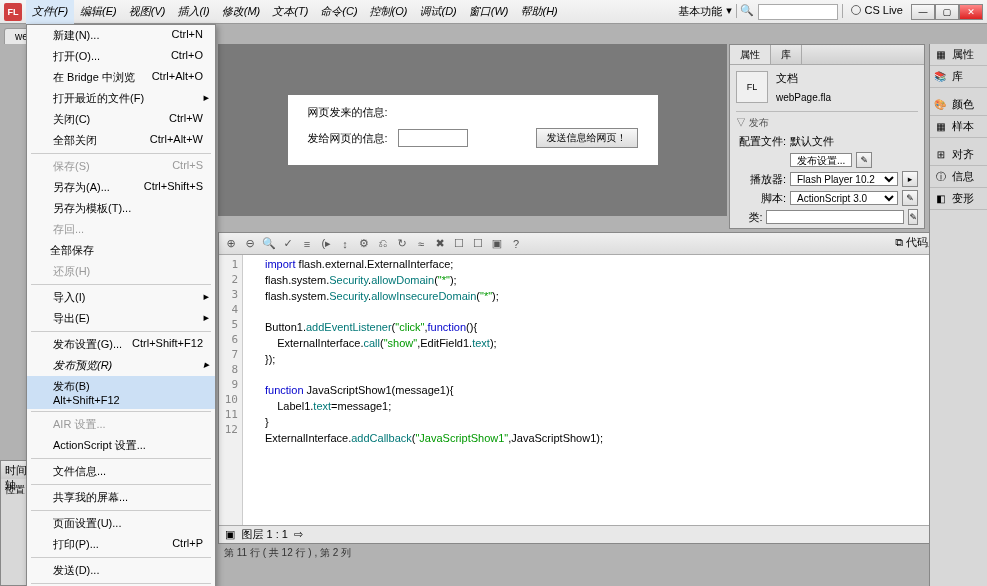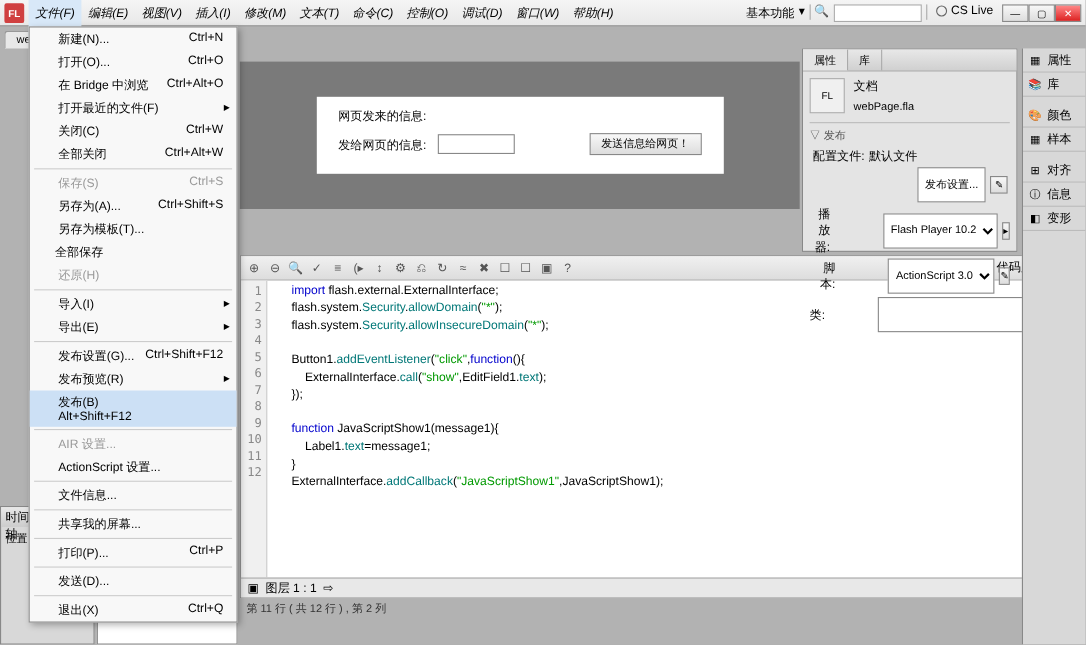--- a/index.html
+++ b/index.html
@@ -16,21 +16,21 @@
 .win-btn{width:24px;height:16px;border:1px solid #888;background:linear-gradient(#f8f8f8,#ddd);display:flex;align-items:center;justify-content:center;font-size:9px;}
 .win-btn.close{background:linear-gradient(#f88,#d22);color:#fff;}
 .dropdown{position:absolute;top:24px;left:26px;width:190px;background:#f8f8f8;border:1px solid #888;box-shadow:2px 2px 6px rgba(0,0,0,0.3);z-index:200;}
 .dd-item{display:flex;justify-content:space-between;padding:3px 12px 3px 26px;cursor:pointer;}
 .dd-item.highlight{background:#cce0f5;}
 .dd-item.disabled{color:#999;}
 .dd-sep{height:1px;background:#ccc;margin:2px 4px;}
 .dd-arrow::after{content:"▸";position:absolute;right:6px;}
 .tab-strip{position:absolute;top:24px;left:0;height:20px;display:flex;align-items:end;padding-left:4px;}
 .tab{background:#e8e8e8;border:1px solid #999;border-bottom:none;padding:2px 10px;border-radius:3px 3px 0 0;font-size:10px;}
-.stage-area{position:absolute;top:44px;left:218px;right:260px;height:134px;background:#7a7a7a;display:flex;align-items:center;justify-content:center;margin-top:12px;}
+.stage-area{position:absolute;top:44px;left:218px;right:260px;height:172px;background:#7a7a7a;display:flex;align-items:center;justify-content:center;}
 .stage{width:370px;height:70px;background:#fff;padding:10px 20px;}
 .stage-row{display:flex;align-items:center;gap:10px;margin-bottom:8px;font-size:10px;}
 .stage-input{width:70px;height:18px;border:1px solid #888;}
 .stage-btn{padding:2px 10px;border:1px solid #888;background:linear-gradient(#f8f8f8,#ddd);font-size:10px;}
 .code-panel{position:absolute;top:232px;left:218px;right:8px;bottom:42px;background:#fff;border:1px solid #888;display:flex;flex-direction:column;}
 .code-toolbar{height:22px;background:linear-gradient(#f0f0f0,#ddd);border-bottom:1px solid #aaa;display:flex;align-items:center;padding:0 4px;gap:3px;}
 .tb-icon{width:16px;height:16px;display:flex;align-items:center;justify-content:center;font-size:11px;color:#555;cursor:pointer;}
 .code-body{flex:1;display:flex;overflow:hidden;}
 .gutter{width:24px;background:#f0f0f0;border-right:1px solid #ccc;text-align:right;padding:2px 4px 0 0;color:#888;font-family:monospace;font-size:11px;line-height:15px;}
 .code-text{flex:1;padding:2px 22px;font-family:"Courier New",monospace;font-size:11px;line-height:15px;white-space:pre;}
@@ -43,21 +43,21 @@
 .props-tabs{height:20px;background:linear-gradient(#e8e8e8,#d0d0d0);display:flex;border-bottom:1px solid #aaa;}
 .props-tab{padding:3px 10px;border-right:1px solid #aaa;font-size:10px;}
 .props-tab.active{background:#e4e4e4;}
 .props-body{padding:6px;}
 .props-head{display:flex;gap:8px;margin-bottom:8px;}
 .fl-icon{width:32px;height:32px;background:#f0f0f0;border:1px solid #aaa;display:flex;align-items:center;justify-content:center;font-size:9px;}
 .props-section{border-top:1px solid #bbb;padding:4px 0;}
 .props-section-title{font-size:10px;color:#555;margin-bottom:4px;}
 .props-row{display:flex;align-items:center;gap:4px;margin-bottom:3px;font-size:10px;}
 .props-row label{width:50px;text-align:right;}
-.props-select{flex:1;height:32px;border:1px solid #888;background:#fff;font-size:10px;padding:0 2px;margin-left:44px;}
+.props-select{flex:1;height:14px;border:1px solid #888;background:#fff;font-size:10px;padding:0 2px;}
 .props-btn{width:16px;height:16px;border:1px solid #888;background:linear-gradient(#f8f8f8,#ddd);font-size:9px;}
 .right-dock{position:absolute;top:44px;right:0;width:58px;bottom:0;background:#d8d8d8;border-left:1px solid #888;}
 .dock-item{height:22px;display:flex;align-items:center;gap:4px;padding:0 4px;border-bottom:1px solid #bbb;font-size:10px;cursor:pointer;}
 .dock-icon{width:14px;height:14px;display:inline-flex;align-items:center;justify-content:center;font-size:10px;}
 .bottom-left{position:absolute;left:0;top:460px;bottom:0;width:86px;background:#d8d8d8;border:1px solid #888;}
 .bl-tabs{height:18px;background:linear-gradient(#e8e8e8,#ccc);display:flex;font-size:10px;}
 .bl-tab{padding:2px 4px;border-right:1px solid #aaa;}
 .bl-body{padding:4px;font-size:10px;}
 .tree-panel{position:absolute;left:88px;top:460px;width:128px;bottom:0;background:#fff;border:1px solid #888;}
 .tree-item{display:flex;align-items:center;gap:3px;padding:1px 4px;font-size:10px;}
@@ -134,20 +134,24 @@
       <span>Ctrl+S</span>
     </div>
     <div class="dd-item" style="position: relative;">
       <span>另存为(A)...</span>
       <span>Ctrl+Shift+S</span>
     </div>
     <div class="dd-item" style="position: relative;">
       <span>另存为模板(T)...</span>
       <span></span>
     </div>
+    <div class="dd-item disabled" style="position: relative;">
+      <span>存回...</span>
+      <span></span>
+    </div>
     <div class="dd-item" style="position: relative; padding-left: 23px;">
       <span>全部保存</span>
       <span></span>
     </div>
     <div class="dd-item disabled" style="position: relative;">
       <span>还原(H)</span>
       <span></span>
     </div>
     <div class="dd-sep"></div>
     <div class="dd-item dd-arrow" style="position: relative;">
@@ -156,21 +160,21 @@
     </div>
     <div class="dd-item dd-arrow" style="position: relative;">
       <span>导出(E)</span>
       <span></span>
     </div>
     <div class="dd-sep"></div>
     <div class="dd-item" style="position: relative;">
       <span>发布设置(G)...</span>
       <span>Ctrl+Shift+F12</span>
     </div>
-    <div class="dd-item dd-arrow" style="position: relative;">
+    <div class="dd-item dd-arrow" style="position: relative; font-style: italic;">
       <span>发布预览(R)</span>
       <span></span>
     </div>
     <div class="dd-item highlight" style="position: relative; flex-direction: column;">
       <span>发布(B)</span>
       <span>Alt+Shift+F12</span>
     </div>
     <div class="dd-sep"></div>
     <div class="dd-item disabled" style="position: relative;">
       <span>AIR 设置...</span>
@@ -184,20 +188,24 @@
     <div class="dd-item" style="position: relative;">
       <span>文件信息...</span>
       <span></span>
     </div>
     <div class="dd-sep"></div>
     <div class="dd-item" style="position: relative;">
       <span>共享我的屏幕...</span>
       <span></span>
     </div>
     <div class="dd-sep"></div>
+    <div class="dd-item" style="position: relative;">
+      <span>页面设置(U)...</span>
+      <span></span>
+    </div>
     <div class="dd-item" style="position: relative;">
       <span>打印(P)...</span>
       <span>Ctrl+P</span>
     </div>
     <div class="dd-sep"></div>
     <div class="dd-item" style="position: relative;">
       <span>发送(D)...</span>
       <span></span>
     </div>
     <div class="dd-sep"></div>

